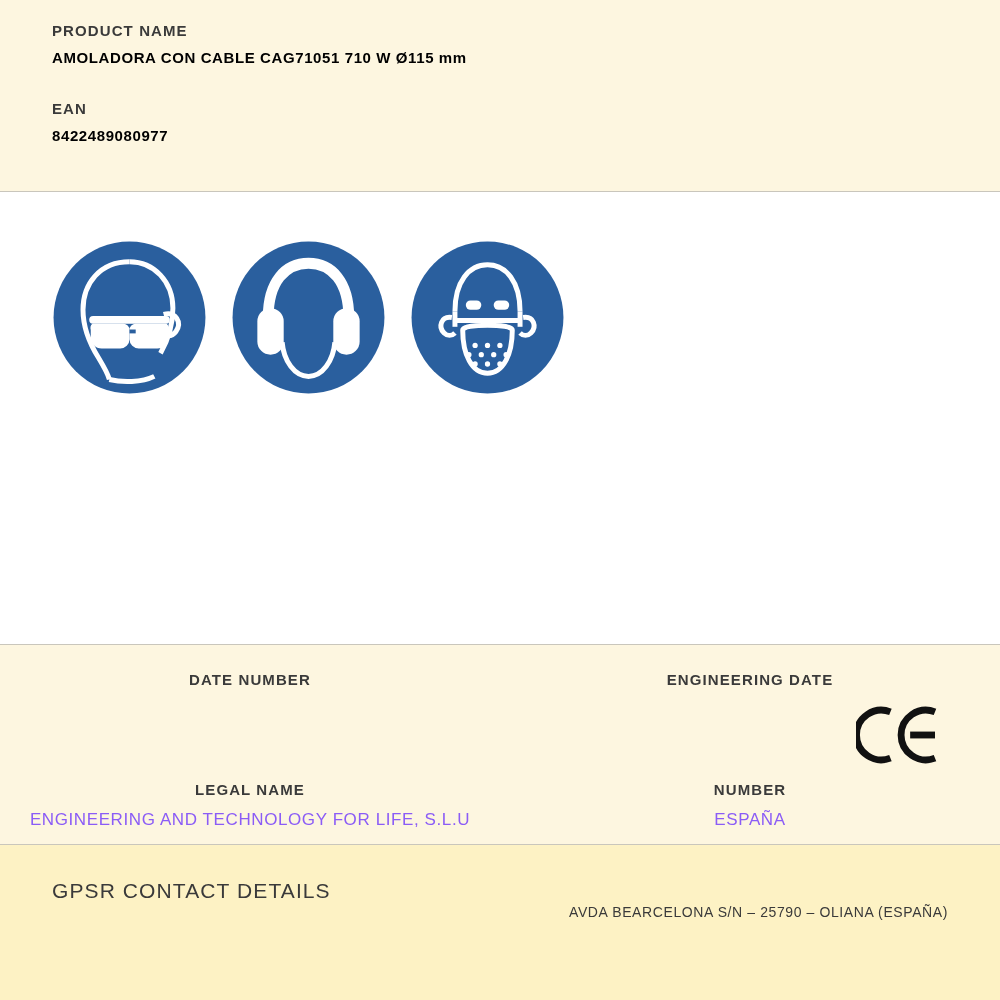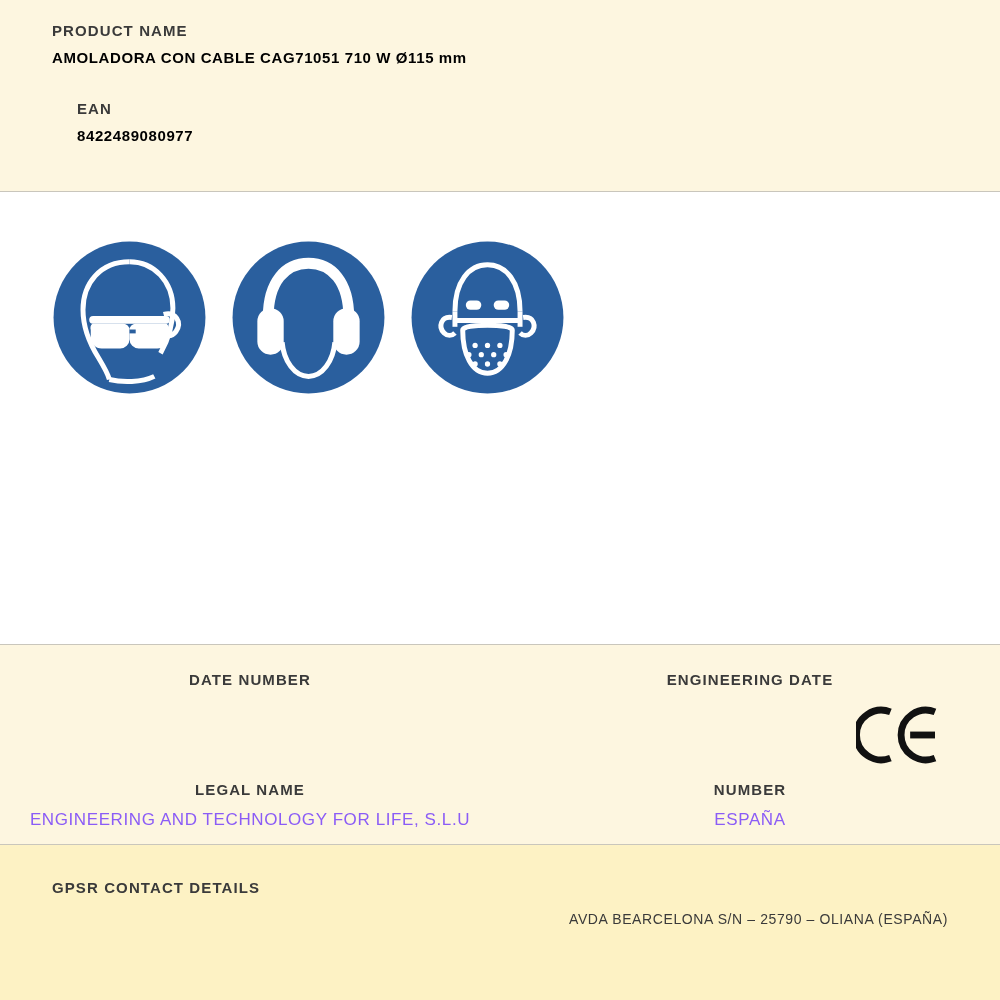--- a/index.html
+++ b/index.html
@@ -43,21 +43,20 @@
     letter-spacing: 0.6px;
     color: #000000;
     margin: 0;
     font-weight: bold;
   }
   .field-block {
     margin-bottom: 34px;
   }
   .field-block:last-child {
     margin-bottom: 0;
-    margin-left: 25px;
   }
 
   
   .picto-area {
     flex: 1 1 auto;
     background: #ffffff;
     padding: 48px 52px 0 52px;
     box-sizing: border-box;
     border-bottom: 1px solid #c9c6bc;
     position: relative;
@@ -120,31 +119,31 @@
 
   
   .footer-band {
     background: #fdf2c4;
     height: 155px;
     box-sizing: border-box;
     padding: 34px 52px 0 52px;
     position: relative;
   }
   .footer-label {
-    font-size: 15px;
-    font-weight: 700;
+    font-size: 21px;
+    font-weight: 400;
     letter-spacing: 1.1px;
     color: #3a3a3a;
     margin: 0;
   }
   .footer-address {
     position: absolute;
     left: 0;
     right: 52px;
-    top: 66px;
+    top: 59px;
     text-align: right;
     font-size: 14px;
     letter-spacing: 0.6px;
     color: #3a3a3a;
   }
 </style>
 </head>
 <body>
 
 <div class="page">

